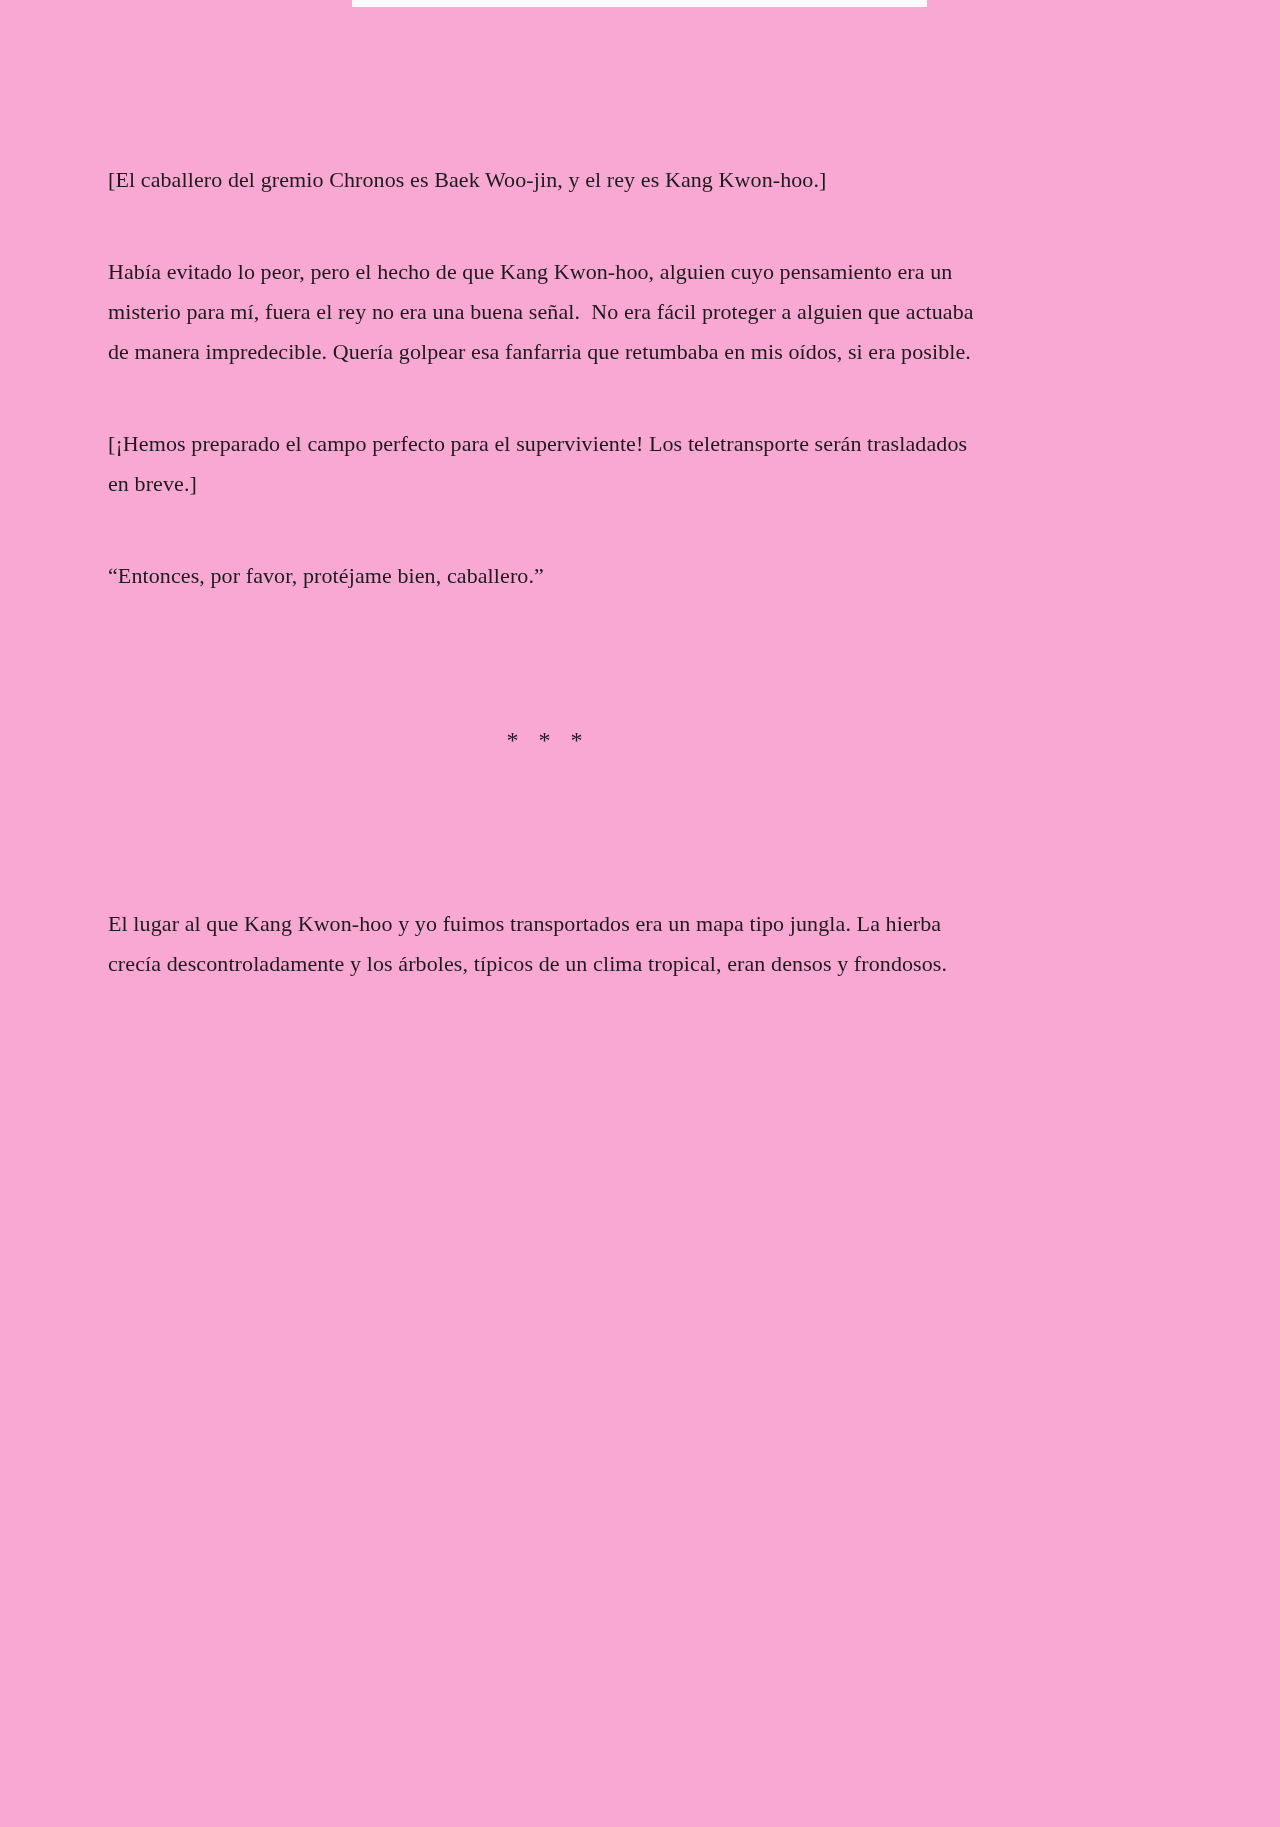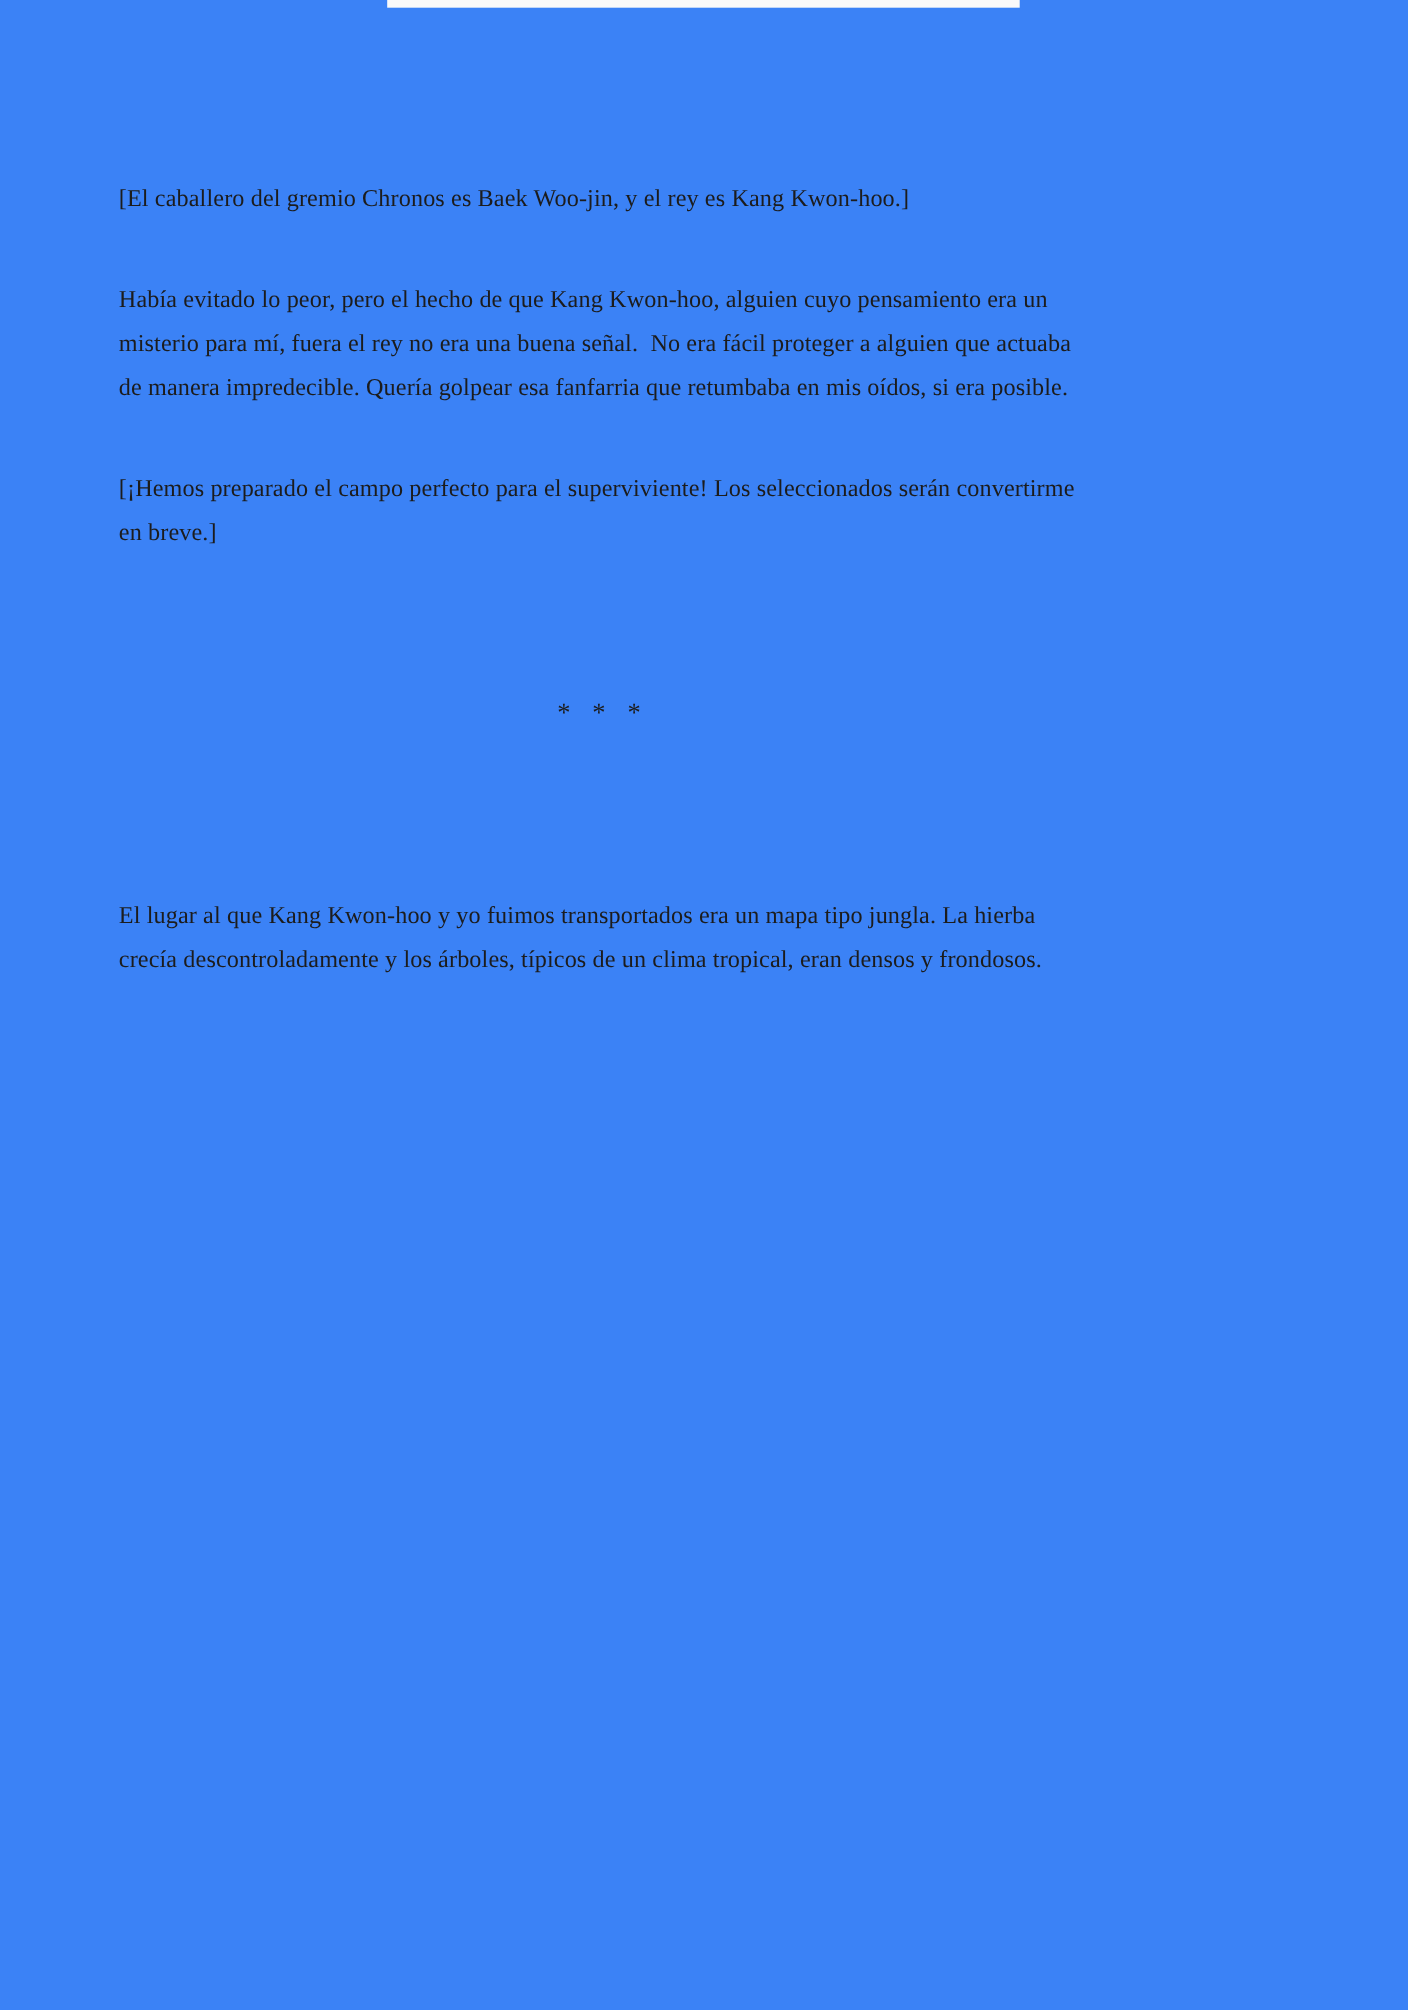--- a/index.html
+++ b/index.html
@@ -7,21 +7,21 @@
     padding: 0;
     width: 1280px;
     height: 1827px;
     background: #ffffff;
     overflow: hidden;
   }
   .page {
     position: relative;
     width: 1280px;
     height: 1827px;
-    background: #3b82f6;
+    background: #f9a8d4;
     font-family: "Liberation Serif", "DejaVu Serif", serif;
     color: #1c1c1c;
   }
   .top-strip {
     position: absolute;
     left: 352px;
     top: 0;
     width: 575px;
     height: 7px;
     background: #fafafa;
@@ -53,21 +53,22 @@
 <body>
 
 <div class="page">
 
   <div class="top-strip"></div>
 
   <main class="text-column">
 
     <p>[El caballero del gremio Chronos es Baek Woo-jin, y el rey es Kang Kwon-hoo.]</p>
     <p>Había evitado lo peor, pero el hecho de que Kang Kwon-hoo, alguien cuyo pensamiento era un misterio para mí, fuera el rey no era una buena señal.  No era fácil proteger a alguien que actuaba de manera impredecible. Quería golpear esa fanfarria que retumbaba en mis oídos, si era posible.</p>
-    <p>[¡Hemos preparado el campo perfecto para el superviviente! Los seleccionados serán convertirme en breve.]</p>
+    <p>[¡Hemos preparado el campo perfecto para el superviviente! Los teletransporte serán trasladados en breve.]</p>
+    <p>“Entonces, por favor, protéjame bien, caballero.”</p>
 
     <div class="scene-break">* * *</div>
 
     <p>El lugar al que Kang Kwon-hoo y yo fuimos transportados era un mapa tipo jungla. La hierba crecía descontroladamente y los árboles, típicos de un clima tropical, eran densos y frondosos.</p>
 
   </main>
 
 </div>
 
 </body></html>

